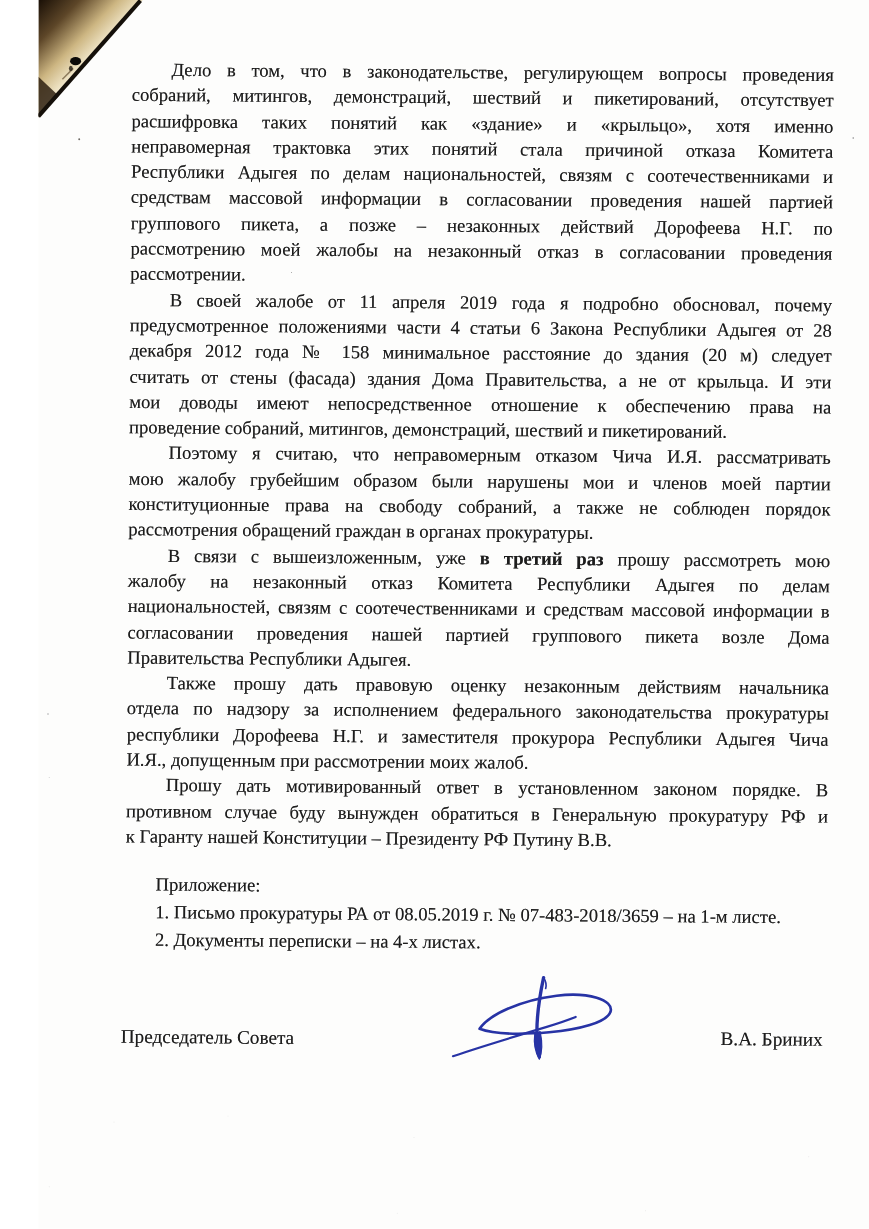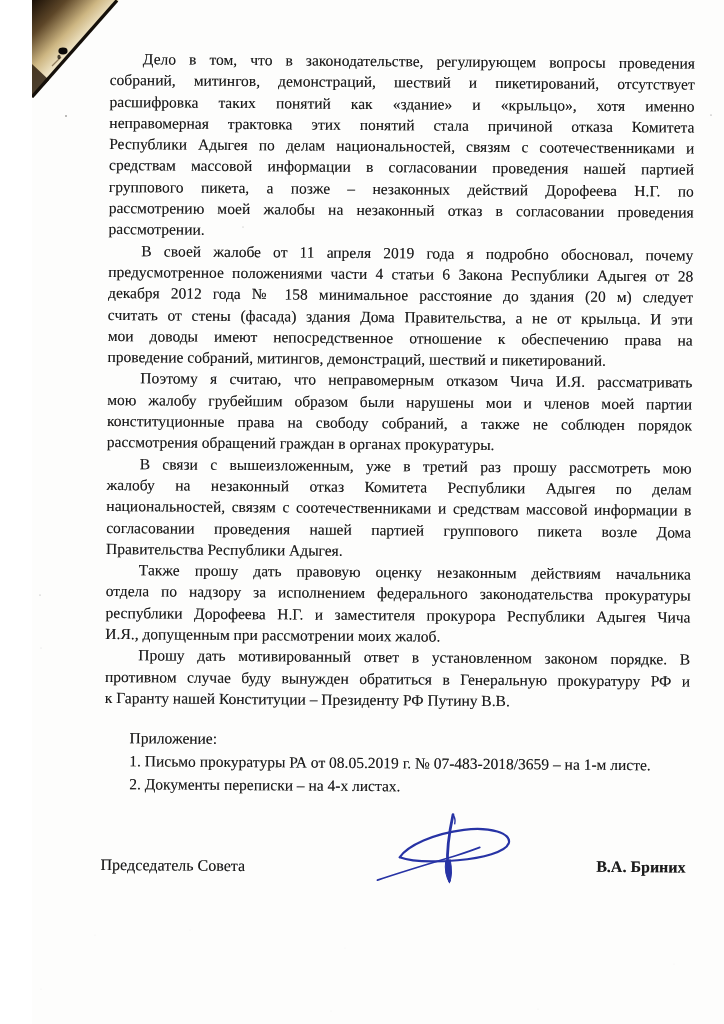--- a/index.html
+++ b/index.html
@@ -19,29 +19,29 @@
   }
   .para{margin:0;}
   .line{
     font-size:15.5px;line-height:21.3px;
     white-space:nowrap;
     text-align:justify;text-align-last:justify;text-justify:inter-word;
     text-shadow:0 0 .35px rgba(20,20,20,.55);
   }
   .line.indent{padding-left:33px;}
   .line.last{text-align-last:left;}
-  .line b{font-weight:normal;}
+  .line b{font-weight:bold;}
   .attachment{margin-top:18px;margin-left:25px;}
   .att-line{
     font-size:15.5px;line-height:23px;white-space:nowrap;
     text-shadow:0 0 .35px rgba(20,20,20,.55);
   }
   .sig-row{position:relative;height:84px;margin-top:30px;font-size:16px;}
   .sig-role{position:absolute;left:-3px;top:31px;white-space:nowrap;text-shadow:0 0 .35px rgba(20,20,20,.55);}
-  .sig-name{position:absolute;right:3px;top:29px;white-space:nowrap;text-shadow:0 0 .35px rgba(20,20,20,.55);font-weight:bold;}
+  .sig-name{position:absolute;right:3px;top:29px;white-space:nowrap;text-shadow:0 0 .35px rgba(20,20,20,.55);}
   .sig-svg{position:absolute;left:258px;top:-20px;}
   
   .fold{position:absolute;left:0;top:0;}
   
   .speckles{
     position:absolute;left:0;top:0;width:2px;height:2px;border-radius:50%;
     background:transparent;pointer-events:none;
     box-shadow:
       33px 115px 0 -0.2px rgba(60,55,50,.75),
       210px 226px 0 -0.6px rgba(40,40,40,.7),

